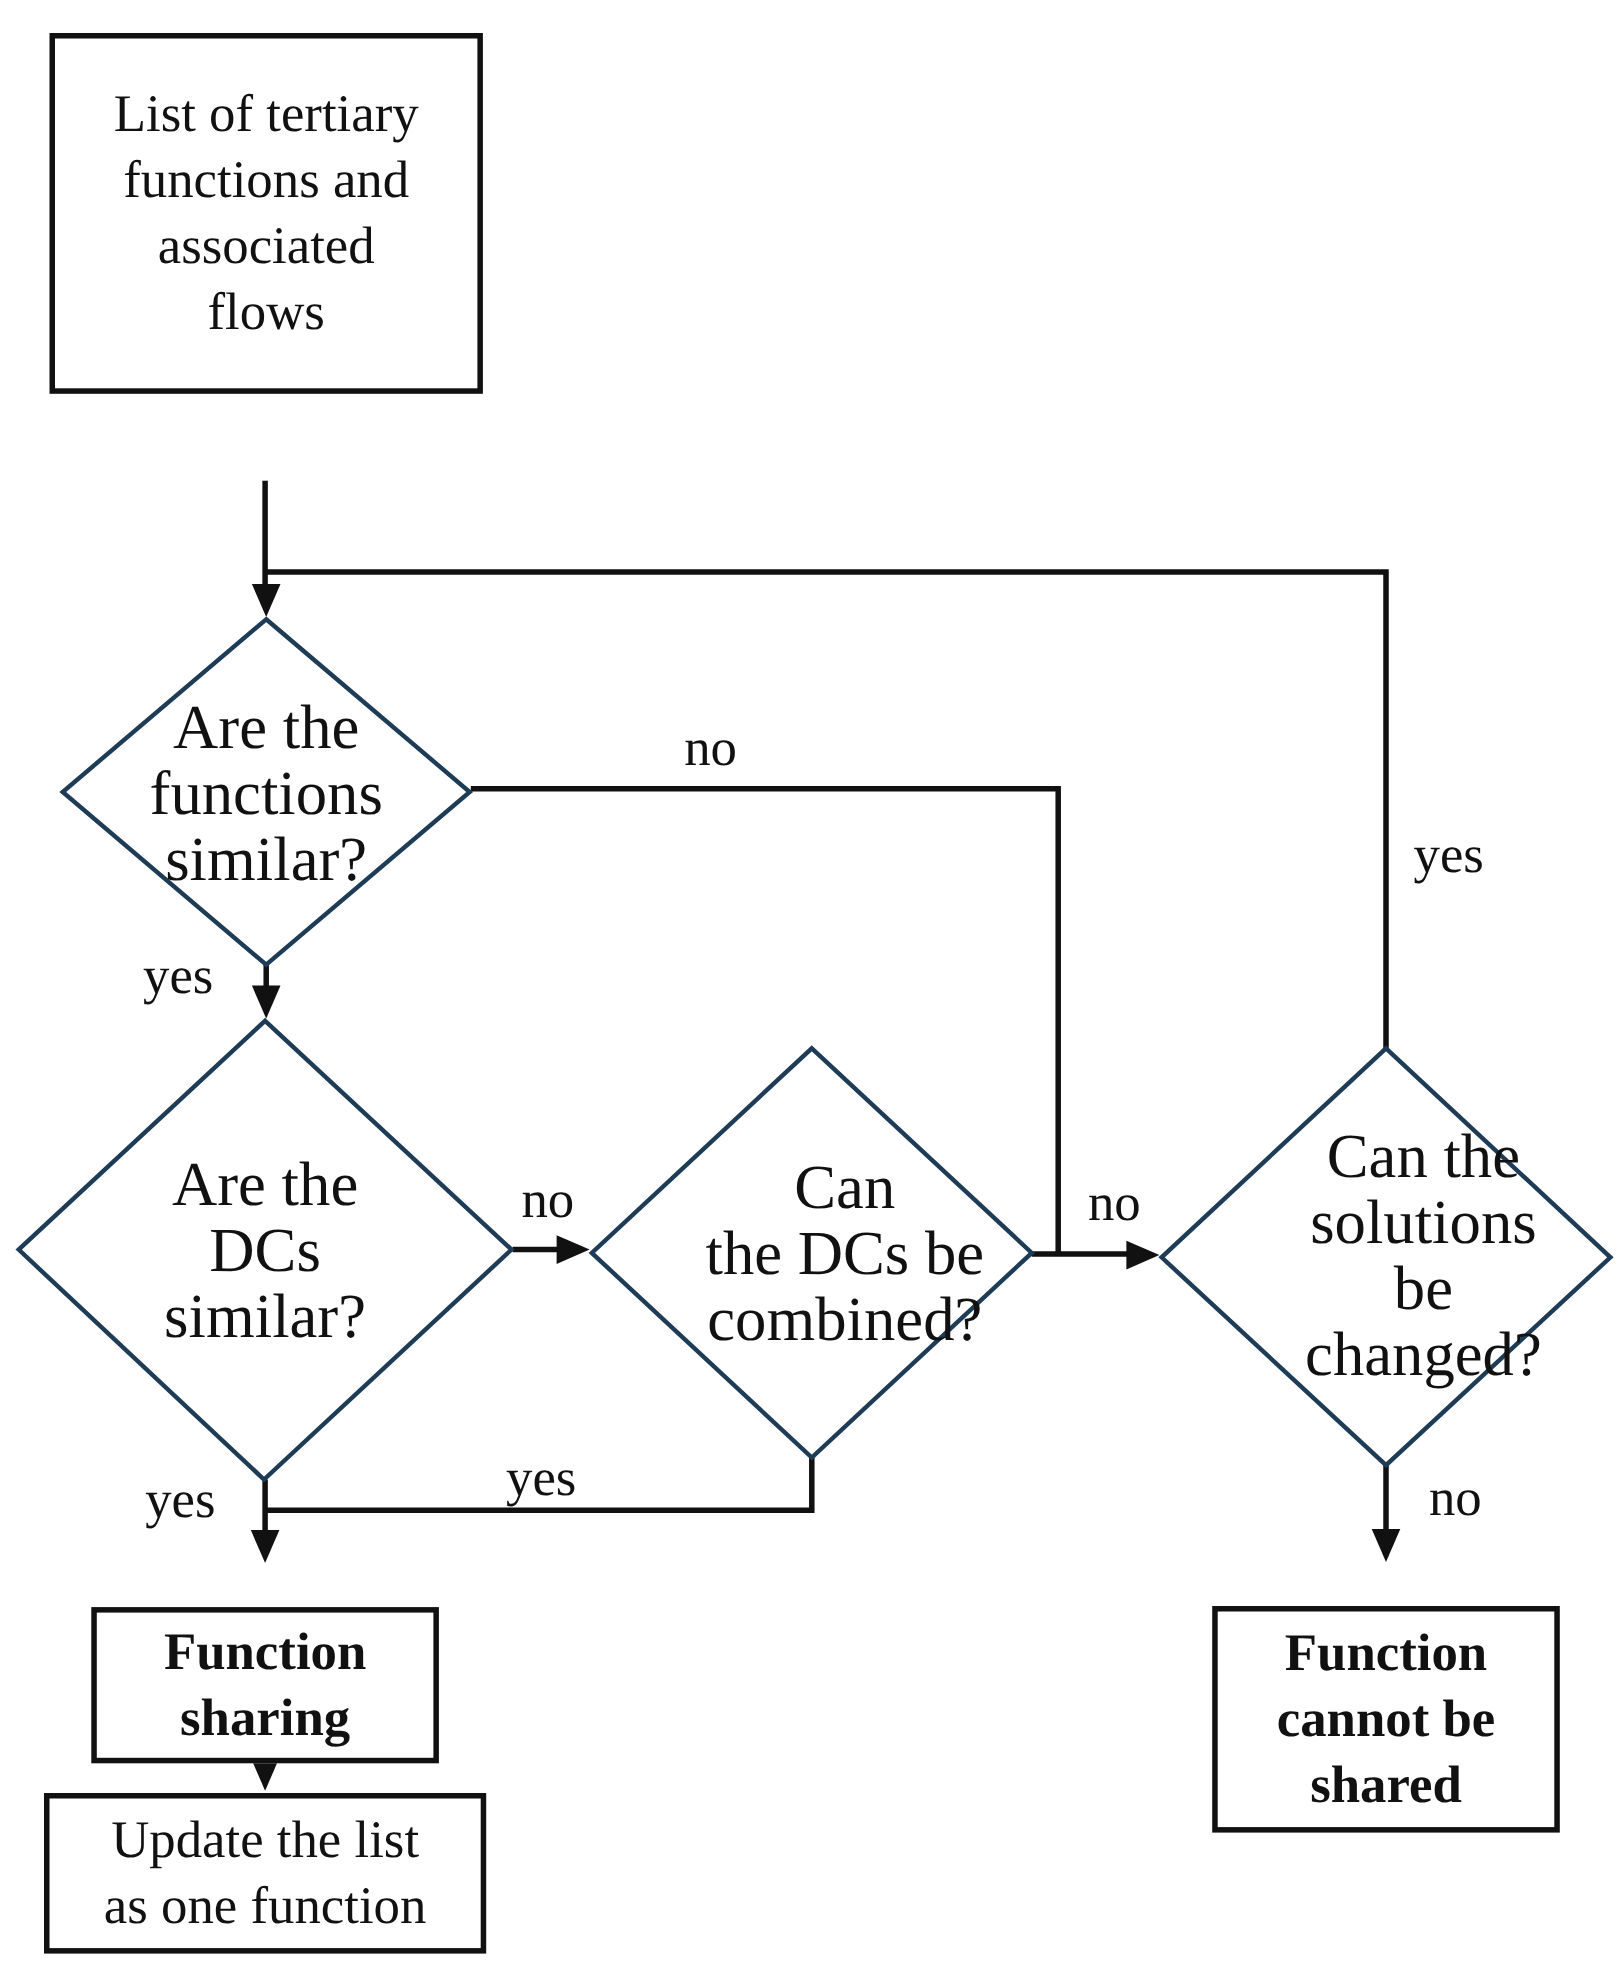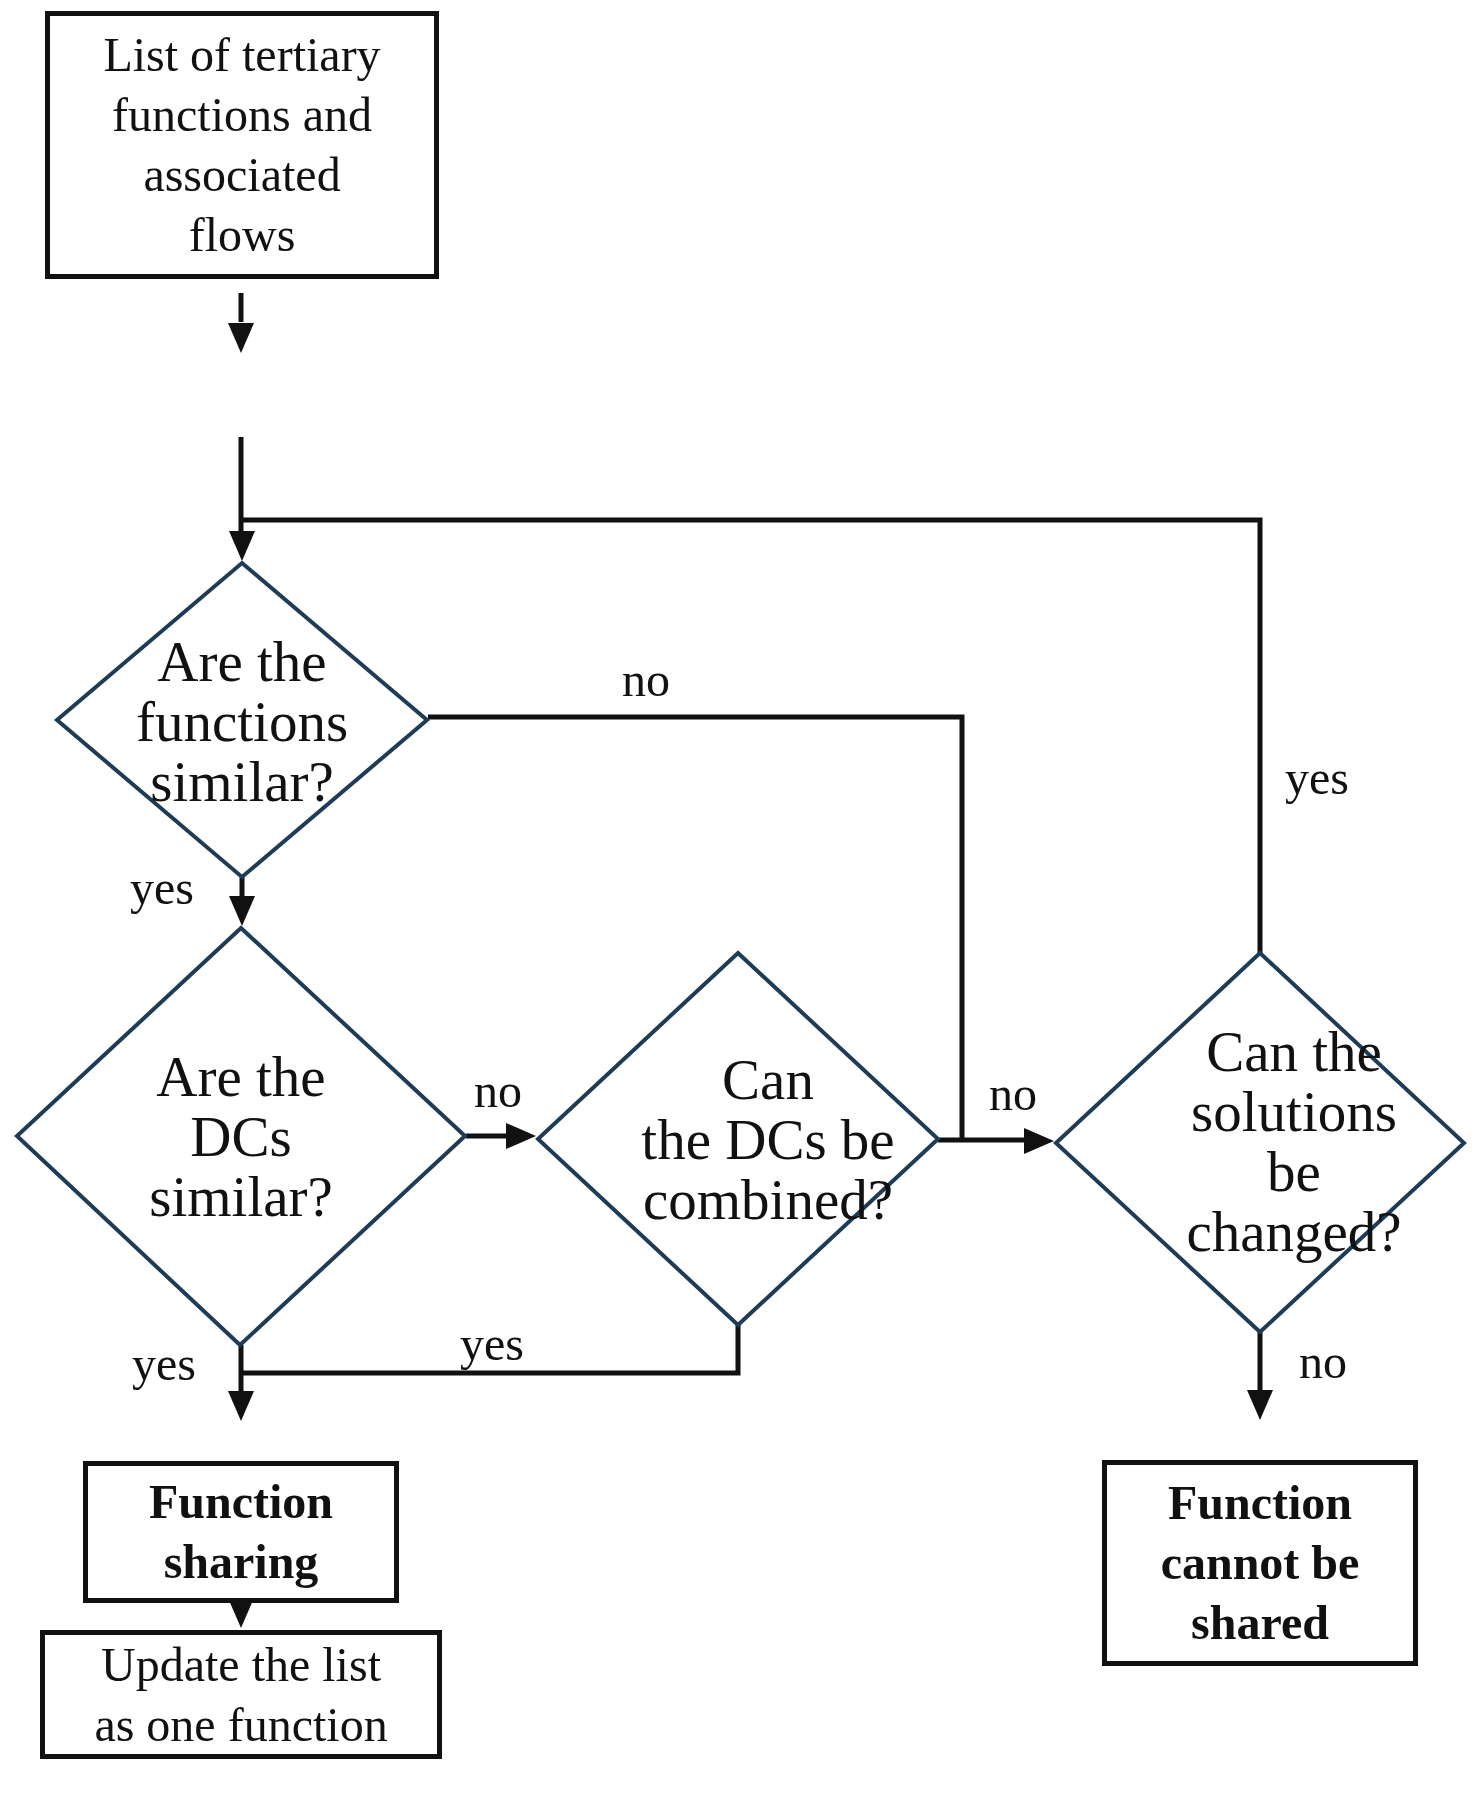--- a/index.html
+++ b/index.html
@@ -86,30 +86,30 @@
     </g>
 
     <g fill="#ffffff" stroke="#1e3c55" stroke-width="4">
       <polygon points="242,563 427,720 242,877 57,720"></polygon>
       <polygon points="241,928 465,1136 240,1345 17,1136"></polygon>
       <polygon points="738,953 938,1139 738,1325 538,1139"></polygon>
       <polygon points="1260,953 1464,1143 1260,1332 1056,1143"></polygon>
     </g>
   </svg>
 
-  <div class="node-box" style="left:45px; top:11px; width:394px; height:268px;">List of tertiary
+  <div class="node-box" style="left:45px; top:30px; width:394px; height:328px;">List of tertiary
 functions and
 associated
 flows</div>
 
 
   <div class="node-box bold" style="left:83px; top:1423px; width:316px; height:142px;">Function
 sharing</div>
 
-  <div class="node-box" style="left:40px; top:1630px; width:402px; height:129px;">Update the list
+  <div class="node-box" style="left:40px; top:1630px; width:402px; height:146px;">Update the list
 as one function</div>
 
   <div class="node-box bold" style="left:1102px; top:1422px; width:316px; height:206px;">Function
 cannot be
 shared</div>
 
   <div class="diamond-text" style="left:242px; top:722px;">Are the
 functions
 similar?</div>
 

